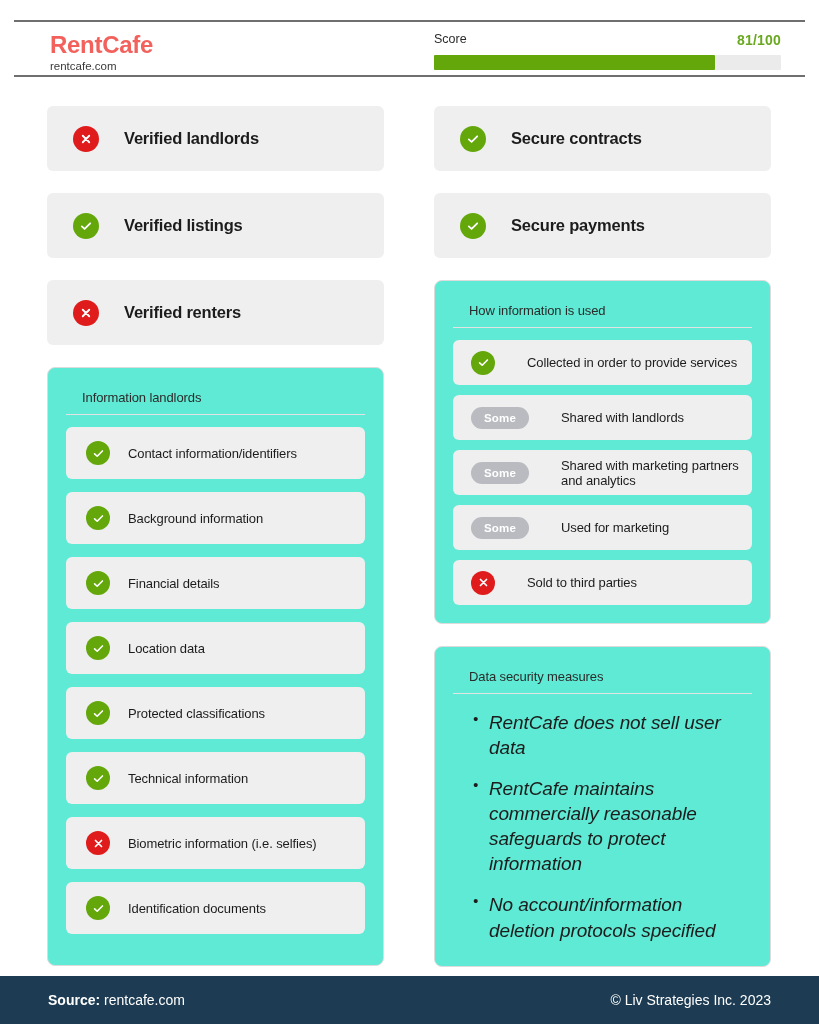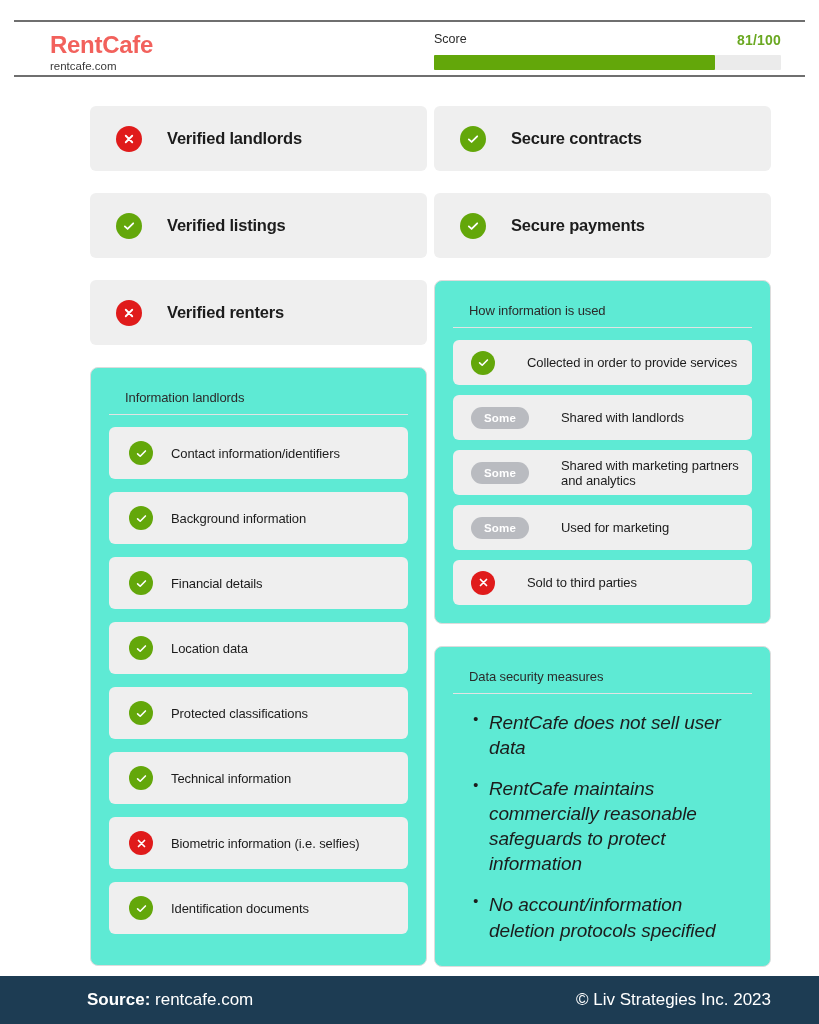--- a/index.html
+++ b/index.html
@@ -84,21 +84,20 @@
     background: #63a70a;
     border-radius: 1px;
   }
 
   
   #col-left {
     position: absolute;
     left: 47px;
     top: 106px;
     width: 337px;
-    margin-left: 43px;
   }
   #col-right {
     position: absolute;
     left: 434px;
     top: 106px;
     width: 337px;
   }
 
   
   .flat-card {
@@ -225,23 +224,22 @@
     bottom: 0;
     width: 819px;
     height: 48px;
     background: #1d3c53;
     display: flex;
     align-items: center;
     justify-content: space-between;
     padding: 0 48px;
   }
   .footer-text {
-    font-size: 17px;
+    font-size: 14px;
     color: #ffffff;
-    margin-left: 39px;
   }
   .footer-text b { font-weight: bold; }
 </style>
 </head>
 <body>
 
 <div id="page">
 
   <div id="header">
 

